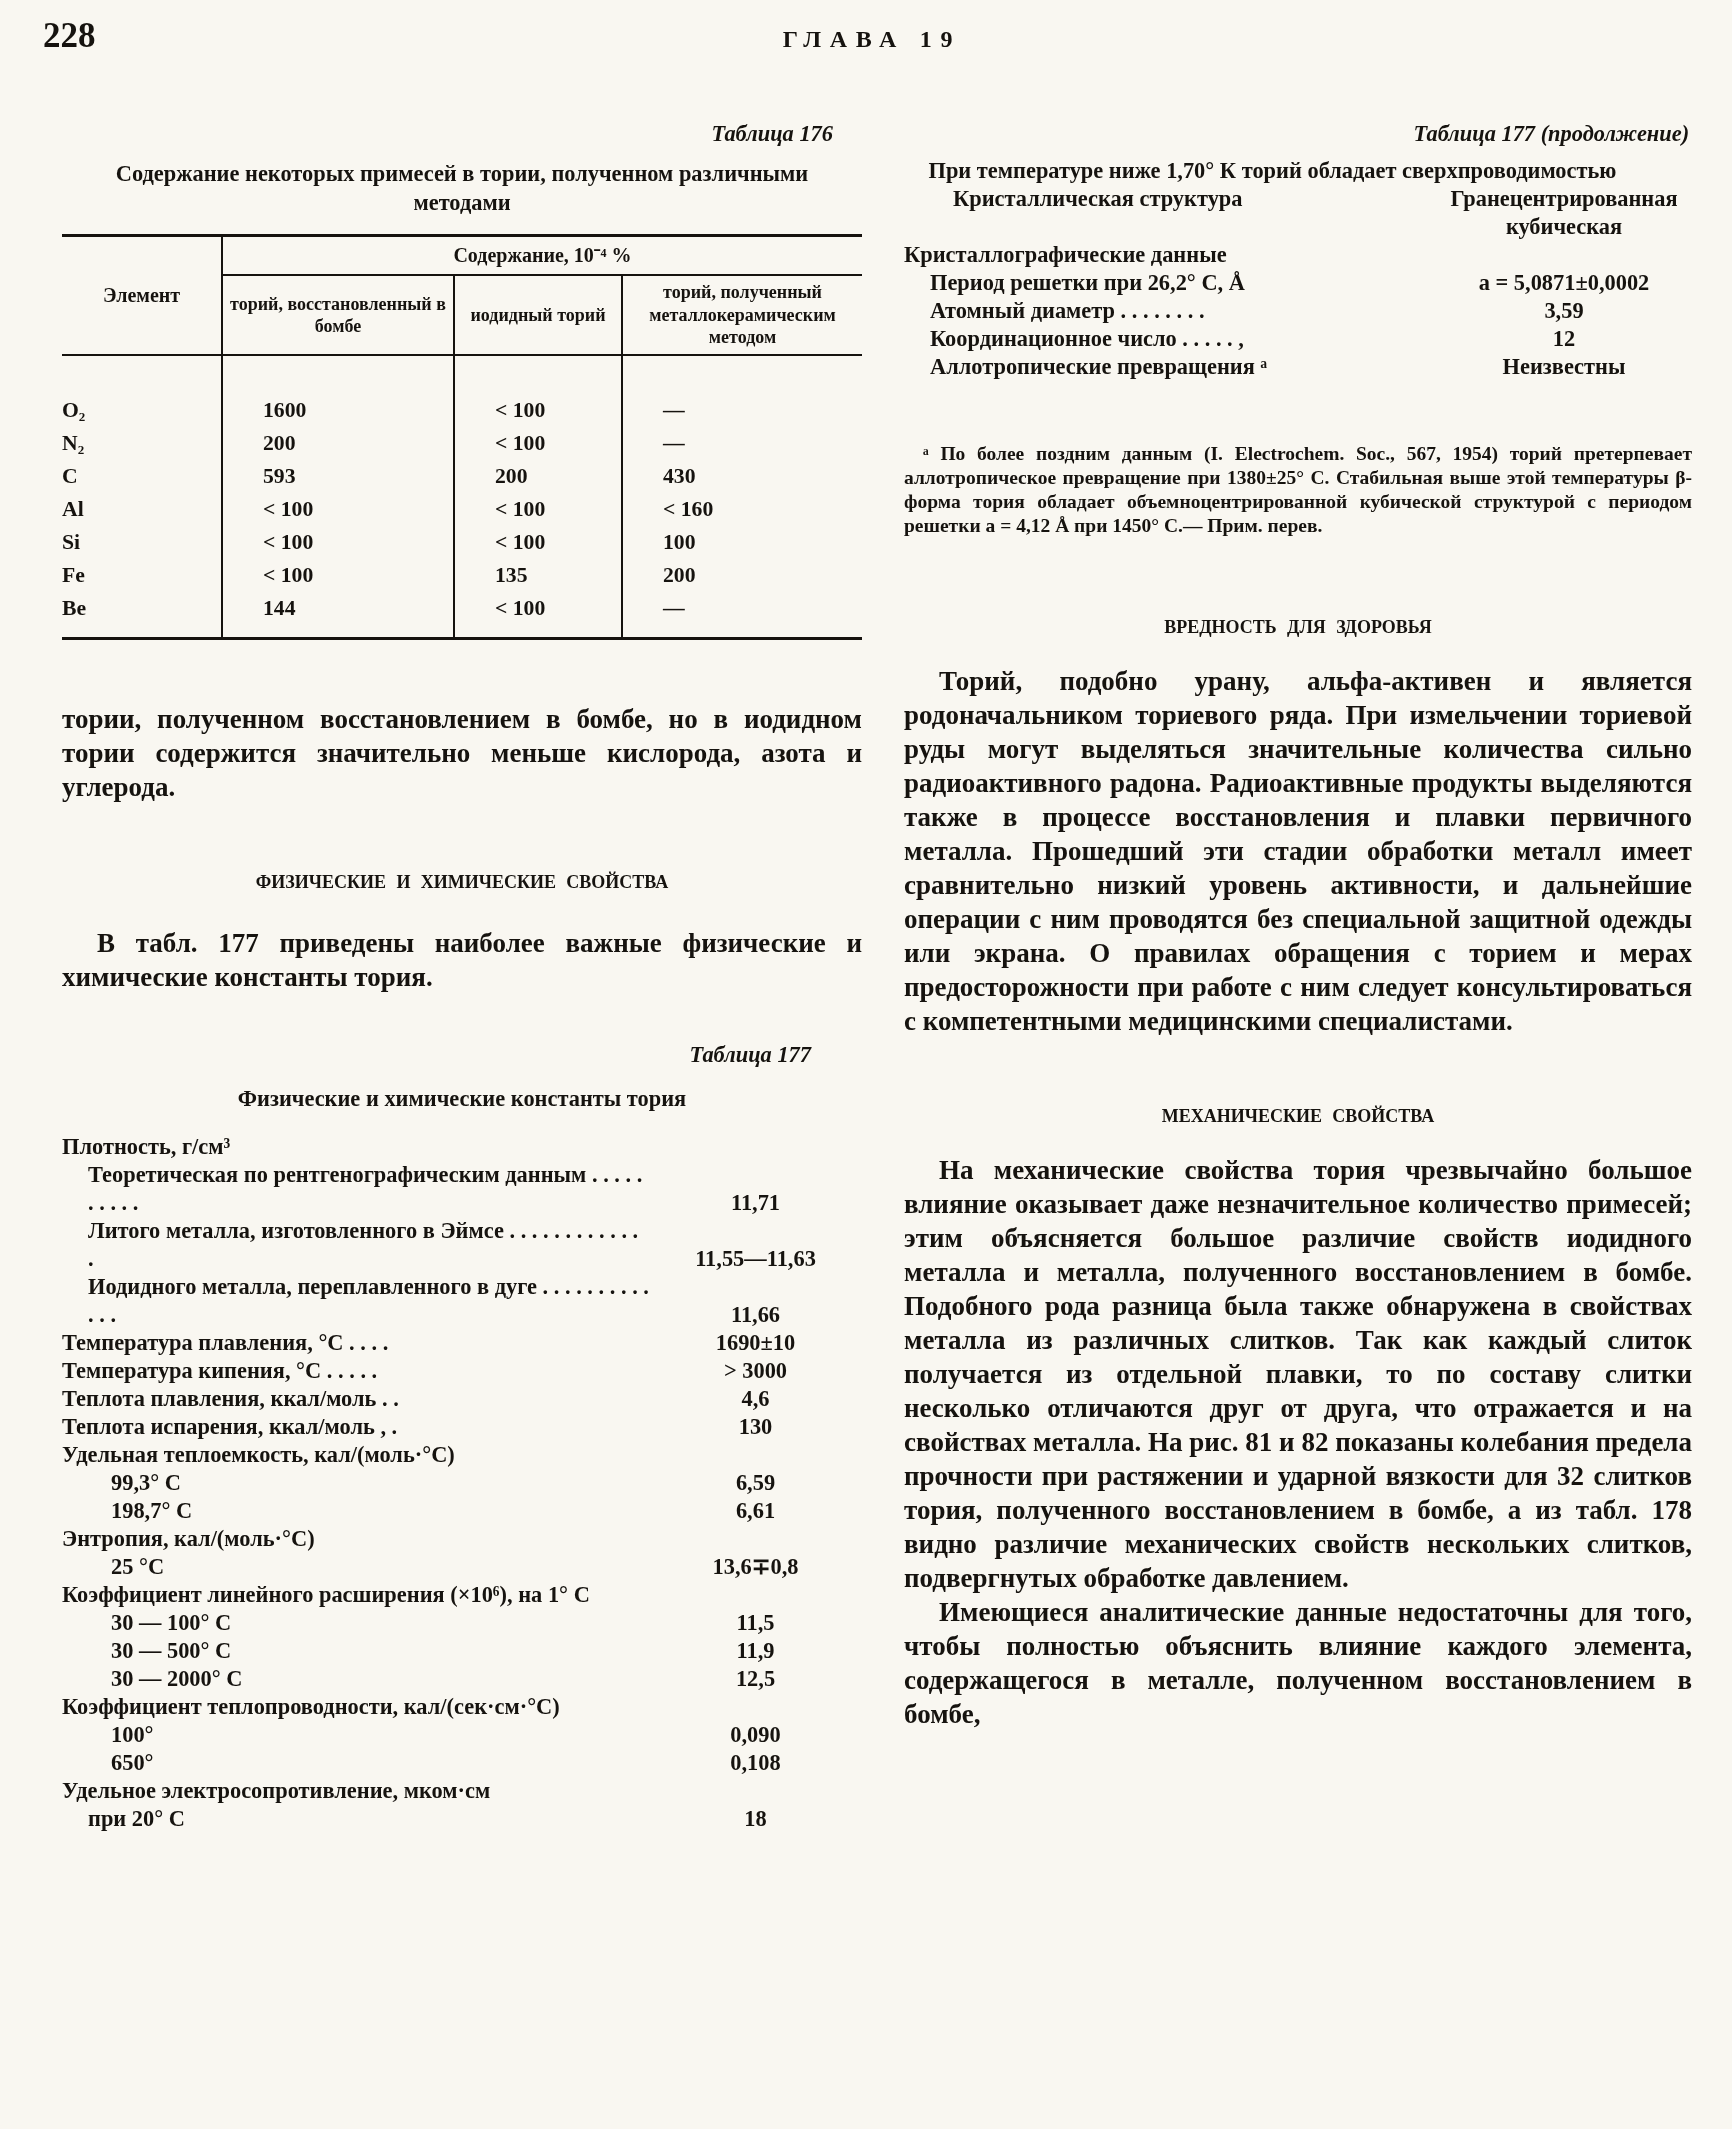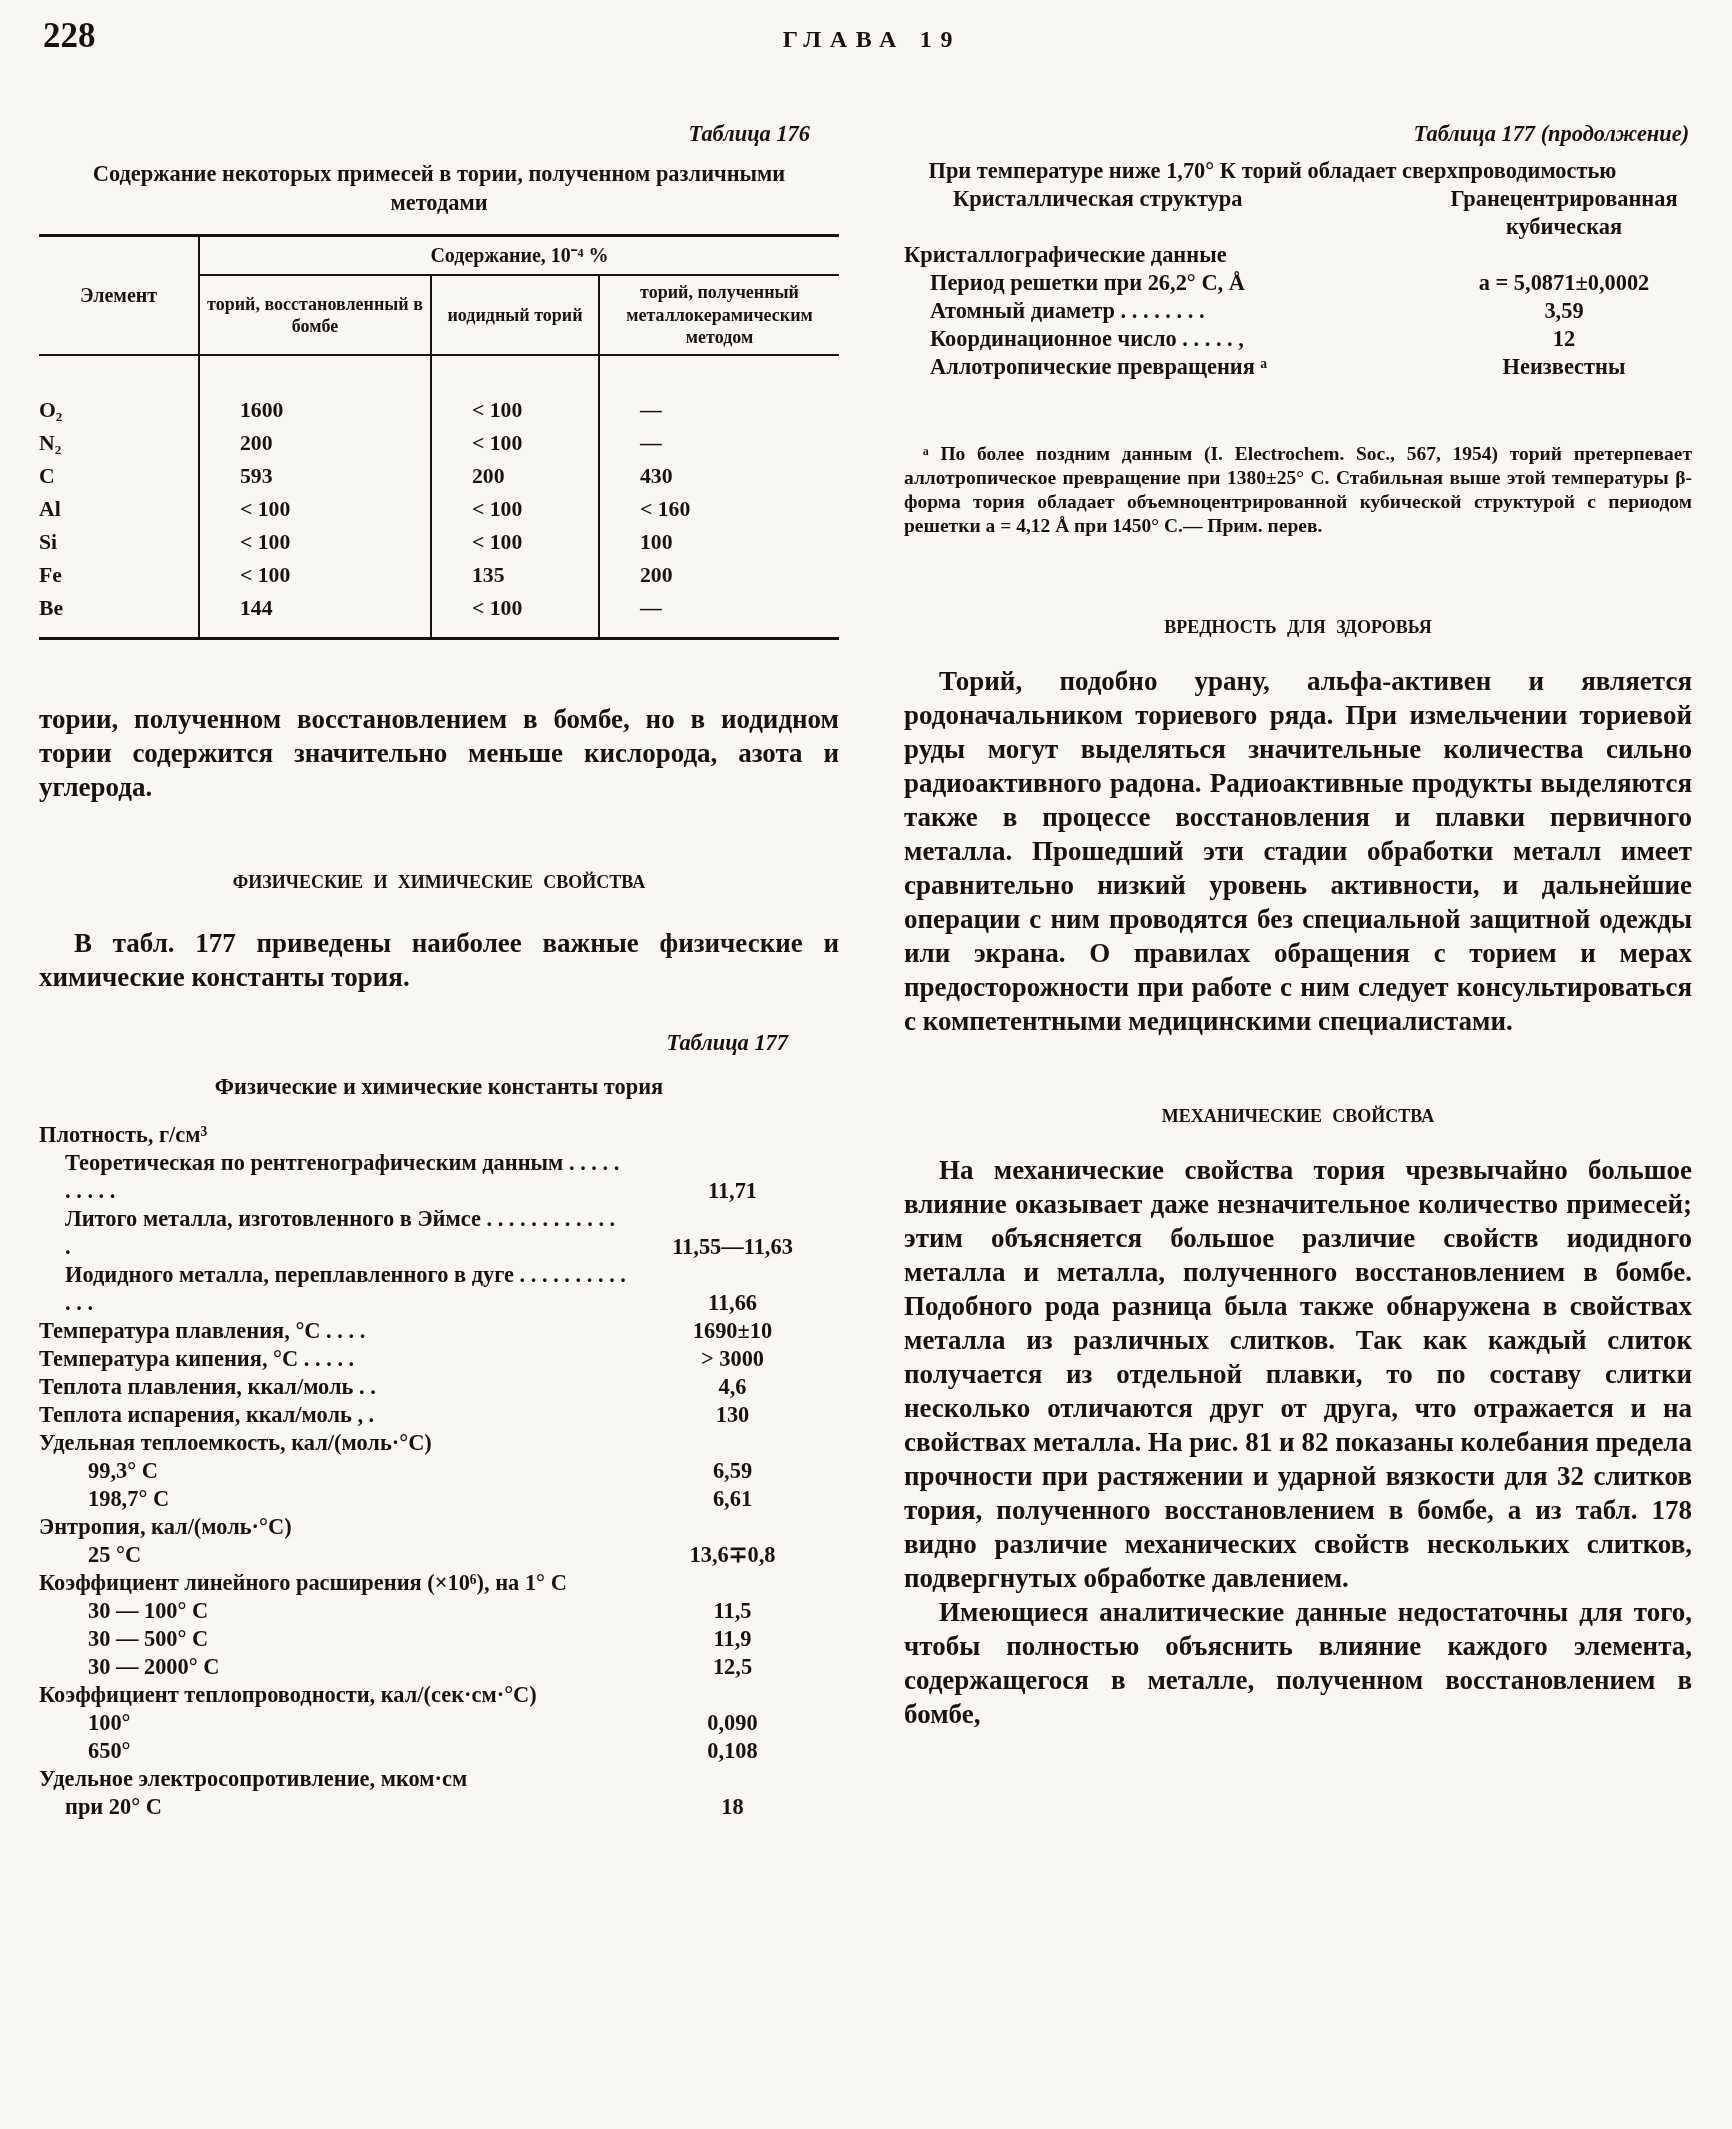--- a/index.html
+++ b/index.html
@@ -5,26 +5,26 @@
   * { margin:0; padding:0; box-sizing:border-box; }
   html,body { width:1732px; }
   body { background:#dedbd4; font-family:"Liberation Serif", serif; color:#16130f; }
   .page { position:relative; width:1732px; height:2129px; background:#f9f7f1; overflow:hidden; }
 
   .page-number { position:absolute; left:43px; top:16px; font-size:35px; font-weight:bold; }
   .running-head { position:absolute; left:12px; right:0; top:26px; text-align:center;
                   font-size:24px; font-weight:bold; letter-spacing:8.7px; }
 
   .col { position:absolute; top:108px; }
-  .col-left  { left:39px;   width:800px; }
+  .col-left  { left:62px;   width:800px; }
   .col-right { left:904px; width:788px; }
 
   .tbl-caption { font-size:22.4px; font-weight:bold; font-style:italic; text-align:right; }
   .t176-caption { margin-top:13px; padding-right:29px; }
-  .t177-caption { margin-top:36px; padding-right:51px; }
+  .t177-caption { margin-top:48px; padding-right:51px; }
   .cont-caption { margin-top:13px; padding-right:2.9px; }
 
   .tbl-title { font-size:22.4px; font-weight:bold; text-align:center; line-height:29px; }
   .t176-title { margin-top:11.5px; padding:0 21.7px; }
   .t177-title { margin-top:16px; }
 
   table.t176 { width:100%; margin-top:17.3px; border-collapse:collapse;
                border-top:3.6px solid #16130f; border-bottom:3.6px solid #16130f; }
   .t176 th { font-size:18px; font-weight:bold; line-height:22.4px; text-align:center; vertical-align:middle; padding:5.8px 4.3px; }
   .t176 th.el { font-size:20px; border-right:2.2px solid #16130f; }

